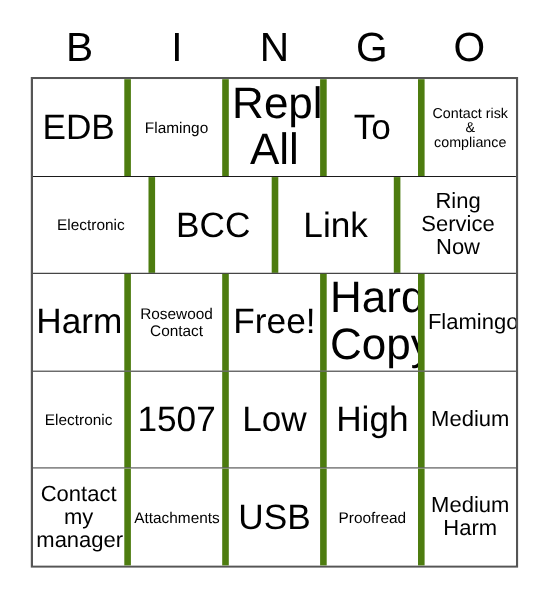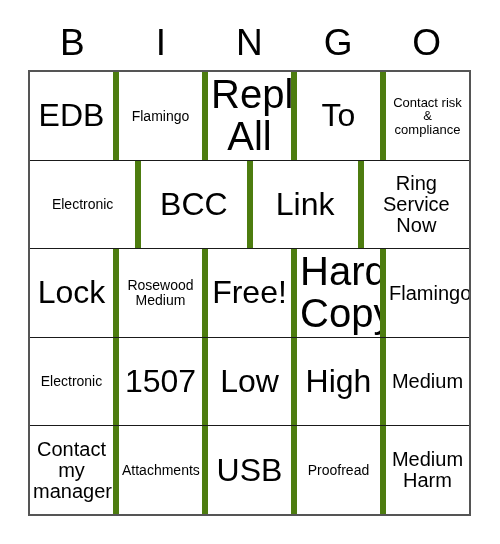--- a/index.html
+++ b/index.html
@@ -144,24 +144,24 @@
       <div class="bingo-cell">
           <span class="cell-text size-xl">Link</span>
         </div>
       <div class="bingo-cell">
           <span class="cell-text size-md">Ring Service Now</span>
         </div>
     </div>
 
     <div class="bingo-row">
       <div class="bingo-cell">
-          <span class="cell-text size-xl">Lock</span>
-        </div>
-      <div class="bingo-cell">
-          <span class="cell-text size-sm">Rosewood Medium</span>
+          <span class="cell-text size-xl">Harm</span>
+        </div>
+      <div class="bingo-cell">
+          <span class="cell-text size-sm">Rosewood Contact</span>
         </div>
       <div class="bingo-cell">
           <span class="cell-text size-xl">Free!</span>
         </div>
       <div class="bingo-cell">
           <span class="cell-text size-lg">Hard Copy</span>
         </div>
       <div class="bingo-cell">
           <span class="cell-text size-md">Flamingo</span>
         </div>

